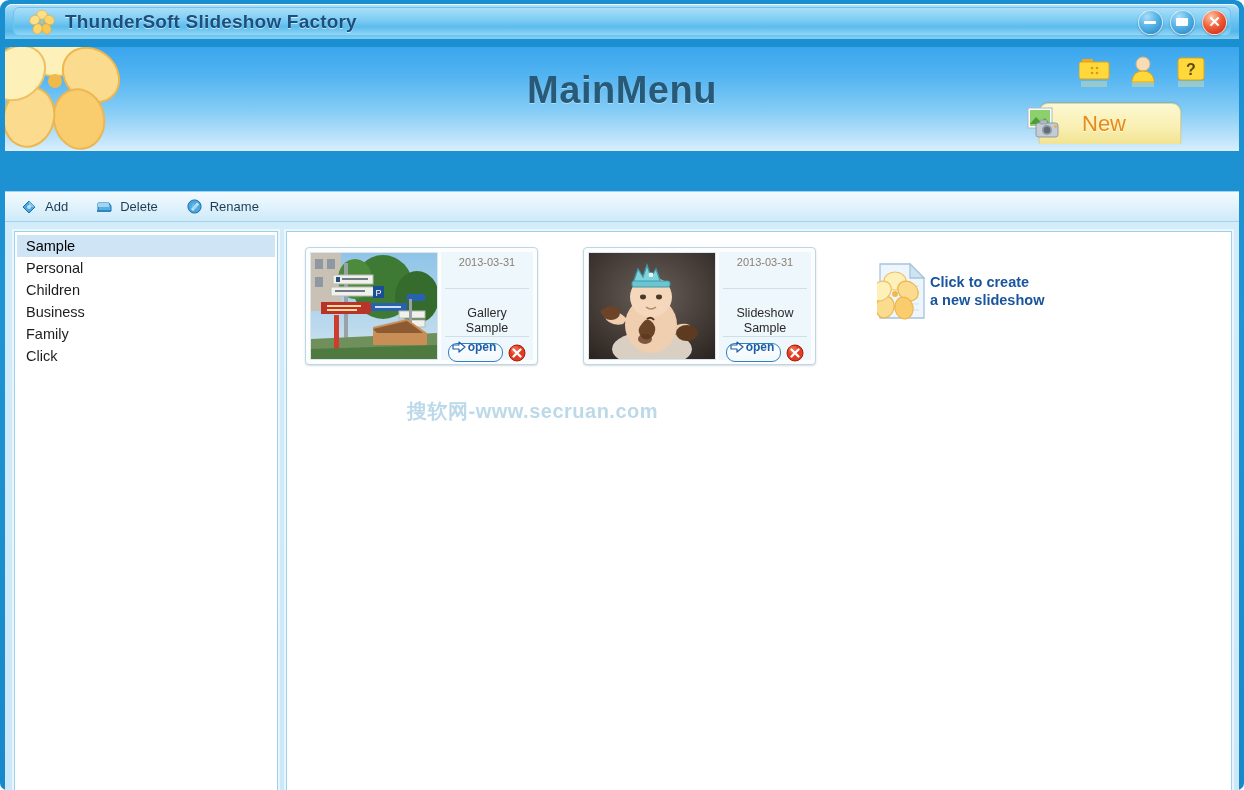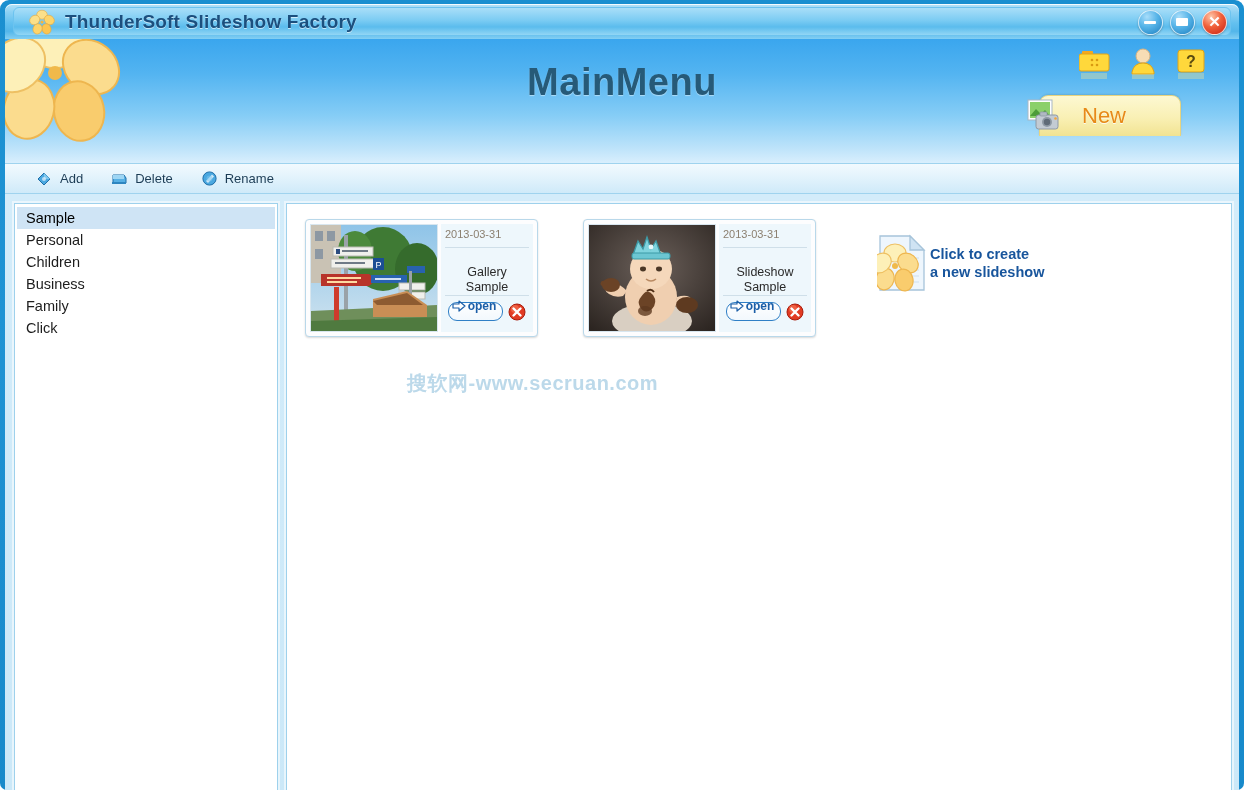--- a/index.html
+++ b/index.html
@@ -104,23 +104,24 @@
     font-size: 15px;
     font-weight: bold;
     line-height: 21px;
     text-align: center;
     font-family: "Liberation Sans", sans-serif;
   }
 
   
   #header-banner {
     position: relative;
-    height: 124px;
+    height: 104px;
     background: linear-gradient(180deg,#3aa6ee 0%, #53b4f1 28%, #86cdf6 62%, #bde3fa 88%, #d9effd 100%);
     overflow: hidden;
+    margin-top: 8px;
   }
   #header-flower {
     position: absolute;
     left: -8px; top: -6px;
     width: 140px; height: 120px;
   }
   #main-menu-title {
     position: absolute;
     left: 0; right: 0; top: 22px;
     text-align: center;
@@ -167,22 +168,23 @@
 
   
   #toolbar {
     position: relative;
     height: 29px;
     background: linear-gradient(180deg,#f2fafe 0%, #e3f3fc 45%, #cfeaf9 100%);
     border-top: 1px solid #9fd3ee;
     border-bottom: 1px solid #9fd3ee;
     display: flex;
     align-items: center;
-    padding-left: 31px;
+    padding-left: 16px;
     gap: 28px;
+    margin-top: 40px;
   }
   .tool-btn {
     display: flex;
     align-items: center;
     gap: 7px;
     cursor: pointer;
     font-size: 13px;
     color: #1c3c55;
   }
   .tool-ico { width: 17px; height: 17px; }
@@ -252,25 +254,25 @@
   }
   .card .meta {
     flex: 1;
     background: #eef7fc;
     margin-left: 3px;
     position: relative;
     box-sizing: border-box;
     padding: 0 4px;
   }
   .card .date {
-    text-align: left;
+    text-align: center;
     font-size: 11px;
     color: #8b7f6f;
     padding-top: 4px;
-    padding-bottom: 7px;
+    padding-bottom: 20px;
     border-bottom: 1px solid #cfdfe9;
   }
   .card .proj-name {
     text-align: center;
     font-size: 12.5px;
     color: #2a2a2a;
     line-height: 15px;
     padding-top: 17px;
     height: 48px;
     box-sizing: border-box;

